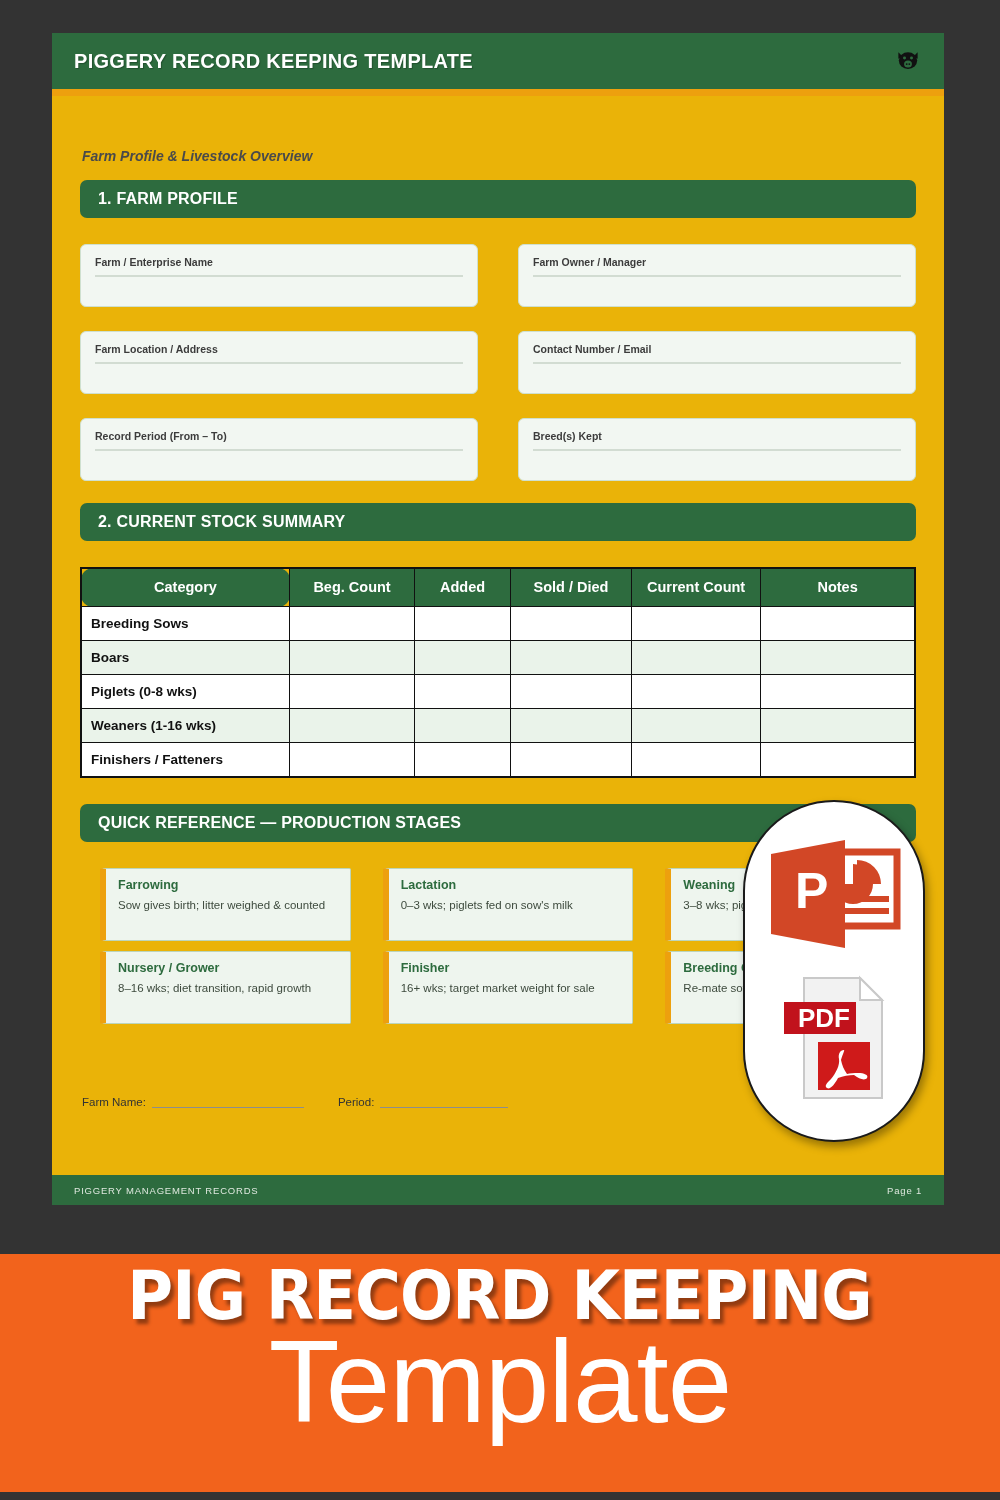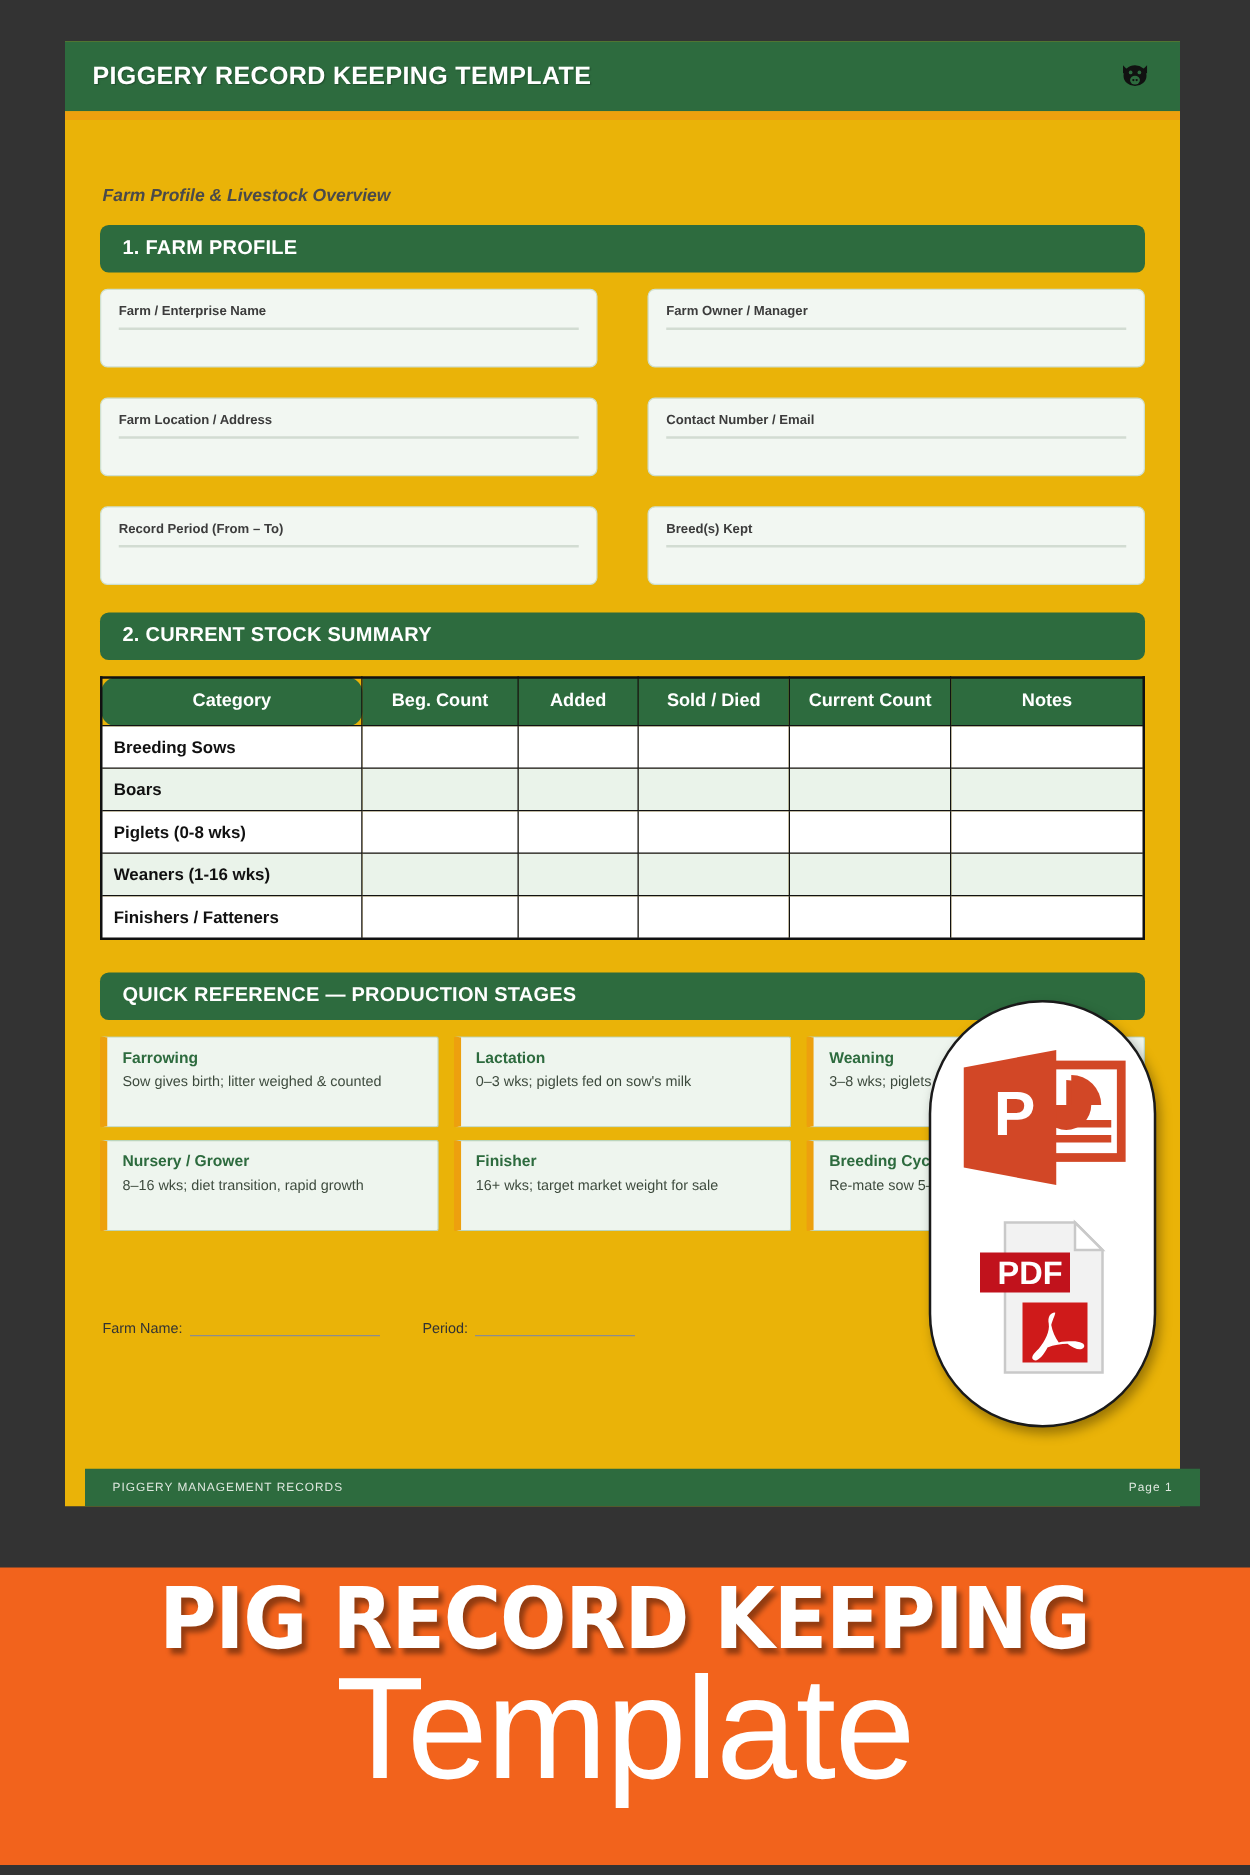--- a/index.html
+++ b/index.html
@@ -49,21 +49,21 @@
 
   
   .section-bar {
     background: #2d6b3e;
     color: #fff;
     border-radius: 7px;
     padding: 10px 18px;
     font-size: 16px;
     font-weight: bold;
     letter-spacing: .2px;
-    margin-bottom: 13px;
+    margin-bottom: 26px;
   }
 
   
   .field-grid {
     display: grid;
     grid-template-columns: 1fr 1fr;
     gap: 24px 40px;
     margin-bottom: 22px;
   }
   .field {
@@ -122,20 +122,21 @@
     grid-template-columns: repeat(3, 1fr);
     gap: 10px 12px;
   }
   .qr-card {
     background: #eef5ee;
     border: 1px solid #bcd5bc;
     border-left: 6px solid #eda00e;
     border-radius: 2px;
     padding: 9px 12px 11px 12px;
     min-height: 73px;
+    margin-left: 20px;
   }
   .qr-title {
     font-size: 12.5px;
     font-weight: bold;
     color: #2d6b3e;
     margin-bottom: 5px;
   }
   .qr-desc {
     font-size: 11.5px;
     color: #3d4a3d;
@@ -153,21 +154,21 @@
     color: #333;
   }
   .sign-item { display: flex; align-items: flex-end; gap: 6px; }
   .sign-blank { border-bottom: 1px solid #8d8d8d; display: inline-block; height: 12px; }
   .blank-lg { width: 152px; }
   .blank-sm { width: 128px; }
 
   
   .doc-footer {
     position: absolute;
-    left: 16px; bottom: 0;
+    left: 0; bottom: 0;
     width: 100%;
     height: 30px;
     background: #2d6b3e;
     color: #dfe8df;
     display: flex;
     align-items: center;
     justify-content: space-between;
     padding: 0 22px;
     font-size: 9.5px;
     letter-spacing: .8px;

